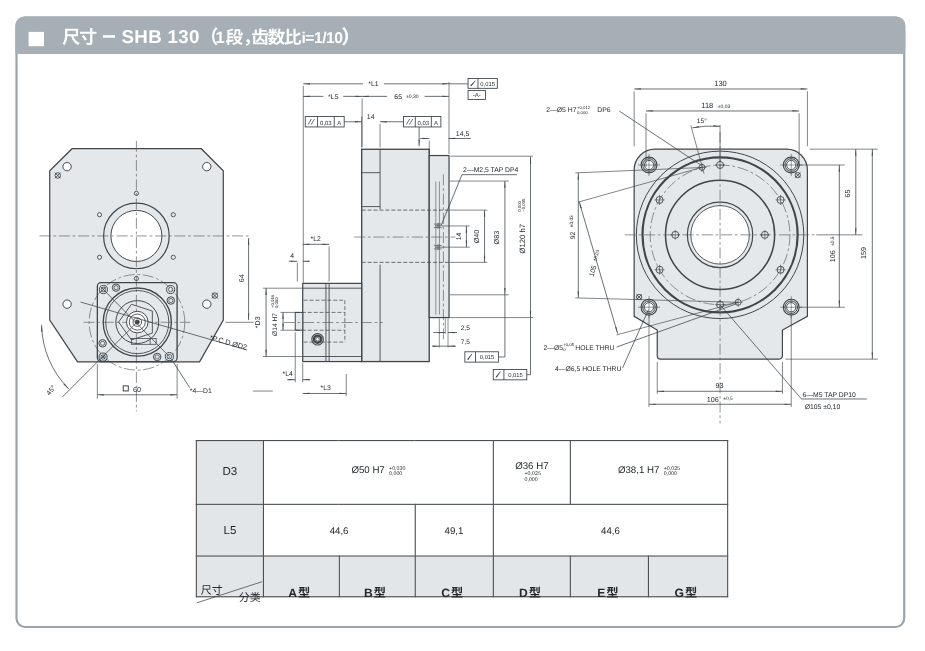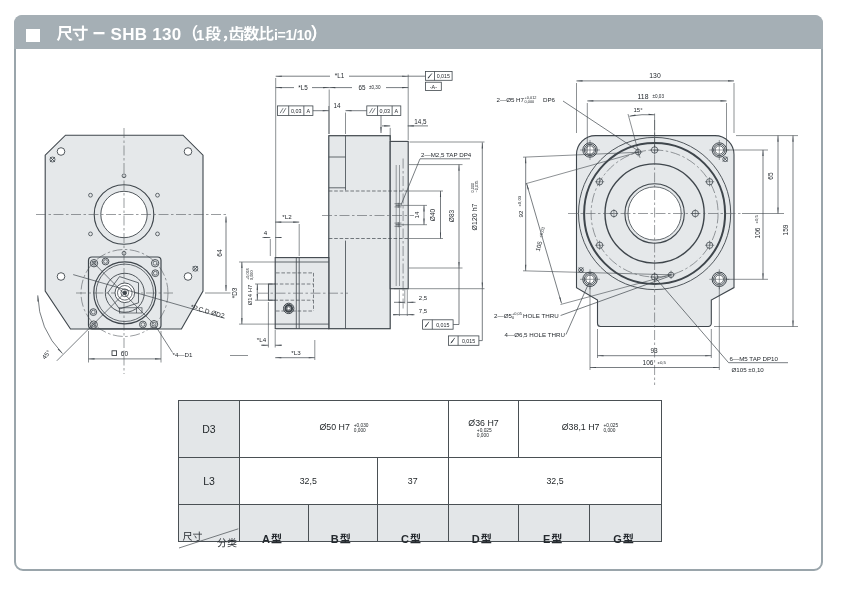--- a/index.html
+++ b/index.html
@@ -27,24 +27,24 @@
       <col style="width:72px">
     </colgroup>
 <tbody>
       <tr style="height:16px">
         <td class="lb">D3</td>
         <td colspan="3">Ø50 H7 <span class="tl"><b>+0,030</b><b>0,000</b></span></td>
         <td>Ø36 H7 <span class="tl"><b>+0,025</b><b>0,000</b></span></td>
         <td colspan="2">Ø38,1 H7 <span class="tl"><b>+0,025</b><b>0,000</b></span></td>
       </tr>
 <tr style="height:16px">
-        <td class="lb">L3</td>
-        <td colspan="2">32,5</td>
-        <td>37</td>
-        <td colspan="3">32,5</td>
+        <td class="lb">L5</td>
+        <td colspan="2">44,6</td>
+        <td>49,1</td>
+        <td colspan="3">44,6</td>
       </tr>
 <tr style="height:20.2px" class="hd">
         <td></td>
         <td></td>
         <td></td>
         <td></td>
         <td></td>
         <td></td>
         <td></td>
       </tr>

